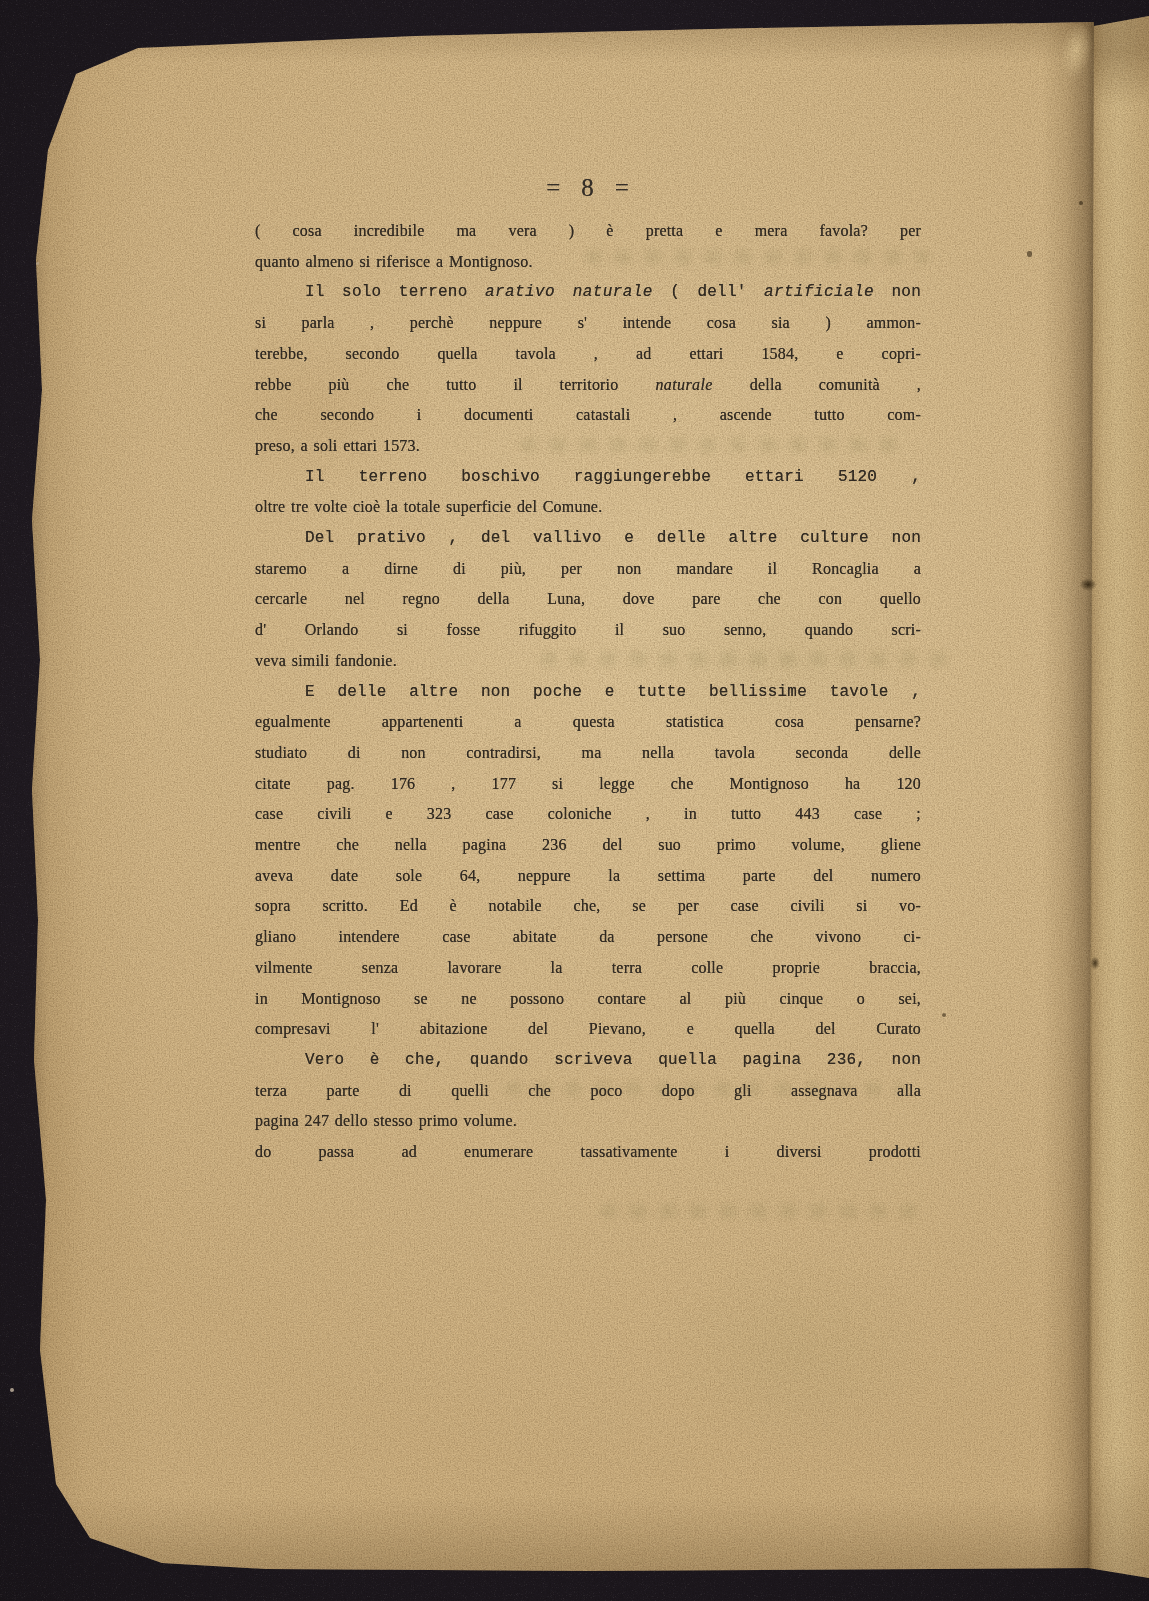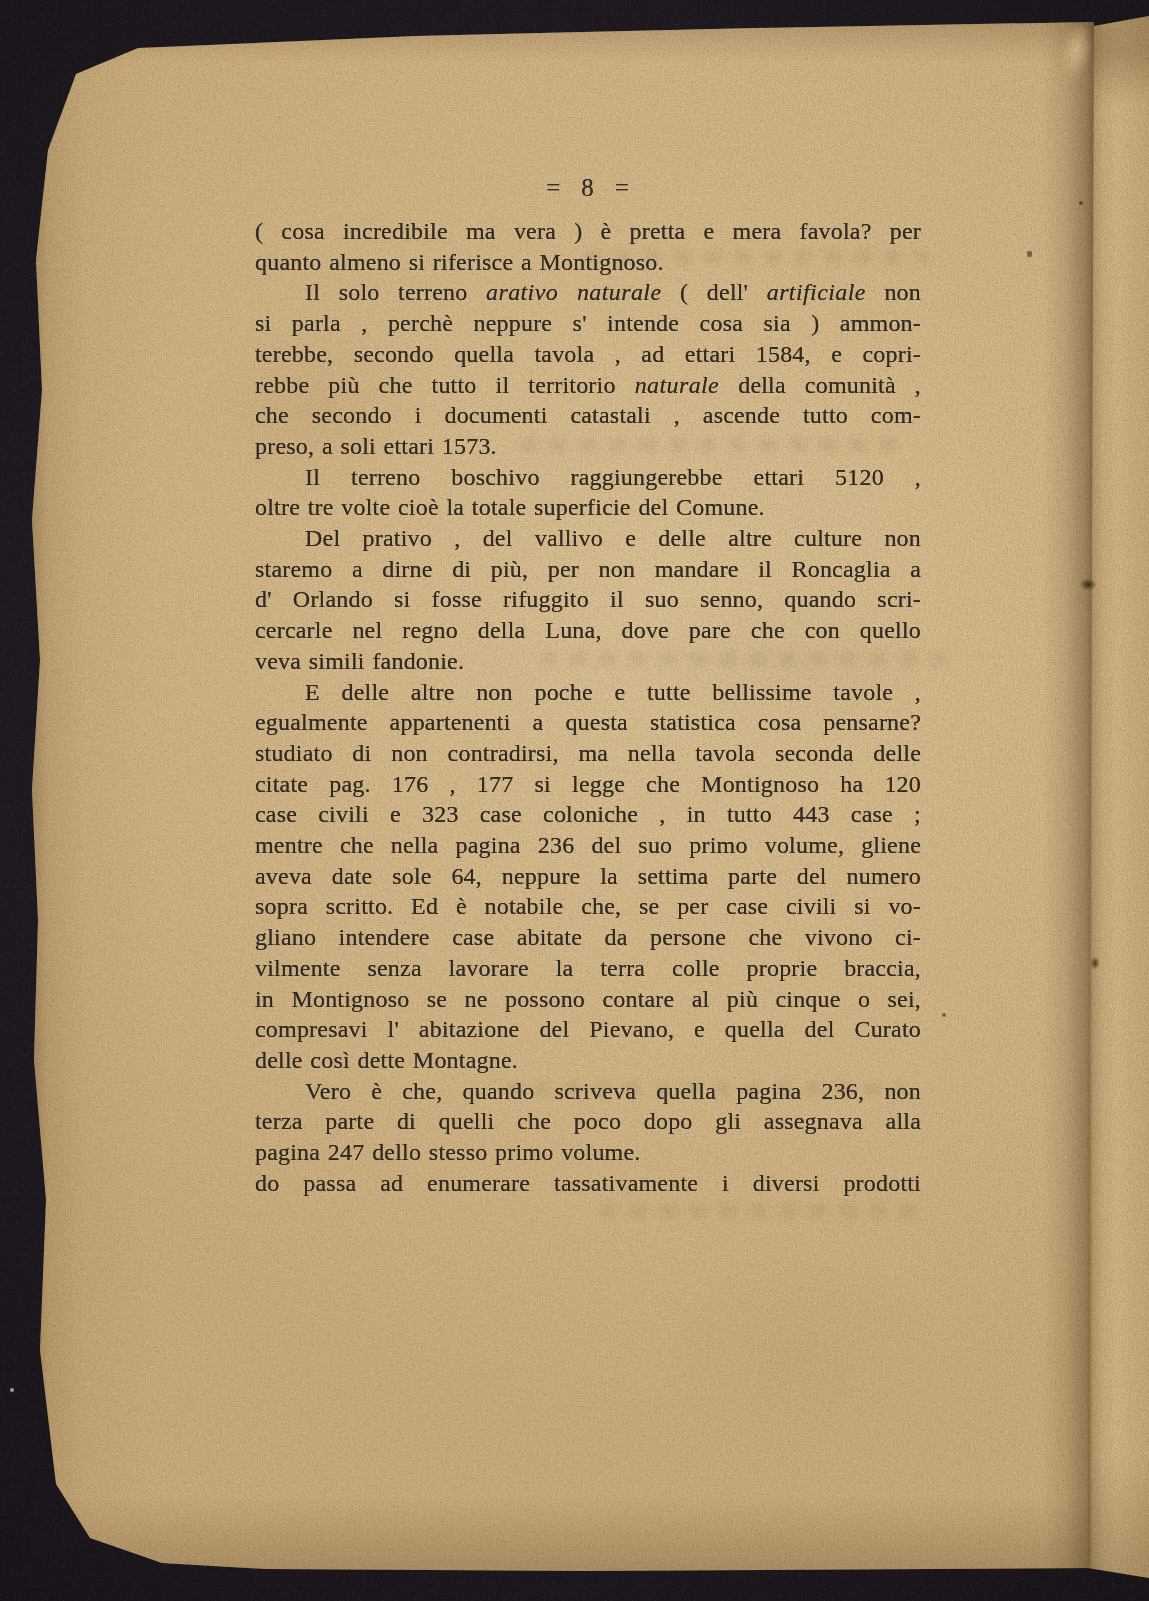--- a/index.html
+++ b/index.html
@@ -57,27 +57,27 @@
   .speck{position:absolute;border-radius:50%;pointer-events:none;}
   
   .pagehead{
     position:absolute;left:255px;top:174px;width:666px;
     text-align:center;font-size:25px;color:#38312a;
     letter-spacing:1px;text-shadow:0 0 .6px rgba(46,40,34,.75);
   }
   .pagehead .num{margin:0 20px;}
   .textbody{
     position:absolute;left:255px;top:216px;width:666px;
-    font-size:24px;line-height:30.7px;color:#332c24;
+    font-size:16px;line-height:30.7px;color:#332c24;
     letter-spacing:.2px;word-spacing:1.5px;
     text-shadow:0 0 .6px rgba(46,40,34,.8);
   }
   .line{white-space:normal;}
   .line.j{text-align:justify;text-align-last:justify;}
-  .line.ind{padding-left:50px;}
+  .line.ind{padding-left:50px;font-family:Liberation Mono, monospace;}
   .line i{font-style:italic;letter-spacing:.4px;}
   
   .grain{position:absolute;left:0;top:0;pointer-events:none;}
   .g-dark{mix-blend-mode:multiply;opacity:.45;}
   .g-light{mix-blend-mode:screen;opacity:.22;}
 </style>
 </head>
 <body>
 
 <div class="scene">
@@ -123,38 +123,37 @@
         <div class="line j">che secondo i documenti catastali , ascende tutto com-</div>
         <div class="line">preso, a soli ettari 1573.</div>
       </div>
       <div>
         <div class="line j ind">Il terreno boschivo raggiungerebbe ettari 5120 ,</div>
         <div class="line">oltre tre volte cioè la totale superficie del Comune.</div>
       </div>
       <div>
         <div class="line j ind">Del prativo , del vallivo e delle altre culture non</div>
         <div class="line j">staremo a dirne di più, per non mandare il Roncaglia a</div>
+        <div class="line j">cercarle nel regno della Luna, dove pare che con quello</div>
         <div class="line j">d' Orlando si fosse rifuggito il suo senno, quando scri-</div>
-        <div class="line j">cercarle nel regno della Luna, dove pare che con quello</div>
         <div class="line">veva simili fandonie.</div>
       </div>
       <div>
         <div class="line j ind">E delle altre non poche e tutte bellissime tavole ,</div>
         <div class="line j">egualmente appartenenti a questa statistica cosa pensarne?</div>
         <div class="line j">studiato di non contradirsi, ma nella tavola seconda delle</div>
         <div class="line j">citate pag. 176 , 177 si legge che Montignoso ha 120</div>
         <div class="line j">case civili e 323 case coloniche , in tutto 443 case ;</div>
         <div class="line j">mentre che nella pagina 236 del suo primo volume, gliene</div>
         <div class="line j">aveva date sole 64, neppure la settima parte del numero</div>
         <div class="line j">sopra scritto. Ed è notabile che, se per case civili si vo-</div>
         <div class="line j">gliano intendere case abitate da persone che vivono ci-</div>
         <div class="line j">vilmente senza lavorare la terra colle proprie braccia,</div>
         <div class="line j">in Montignoso se ne possono contare al più cinque o sei,</div>
         <div class="line j">compresavi l' abitazione del Pievano, e quella del Curato</div>
-        <div class="line">delle così dette Montagne.</div>
       </div>
       <div>
         <div class="line j ind">Vero è che, quando scriveva quella pagina 236, non</div>
         <div class="line j">terza parte di quelli che poco dopo gli assegnava alla</div>
         <div class="line">pagina 247 dello stesso primo volume.</div>
       </div>
       <div>
         <div class="line j">do passa ad enumerare tassativamente i diversi prodotti</div>
       </div>
     </div>

